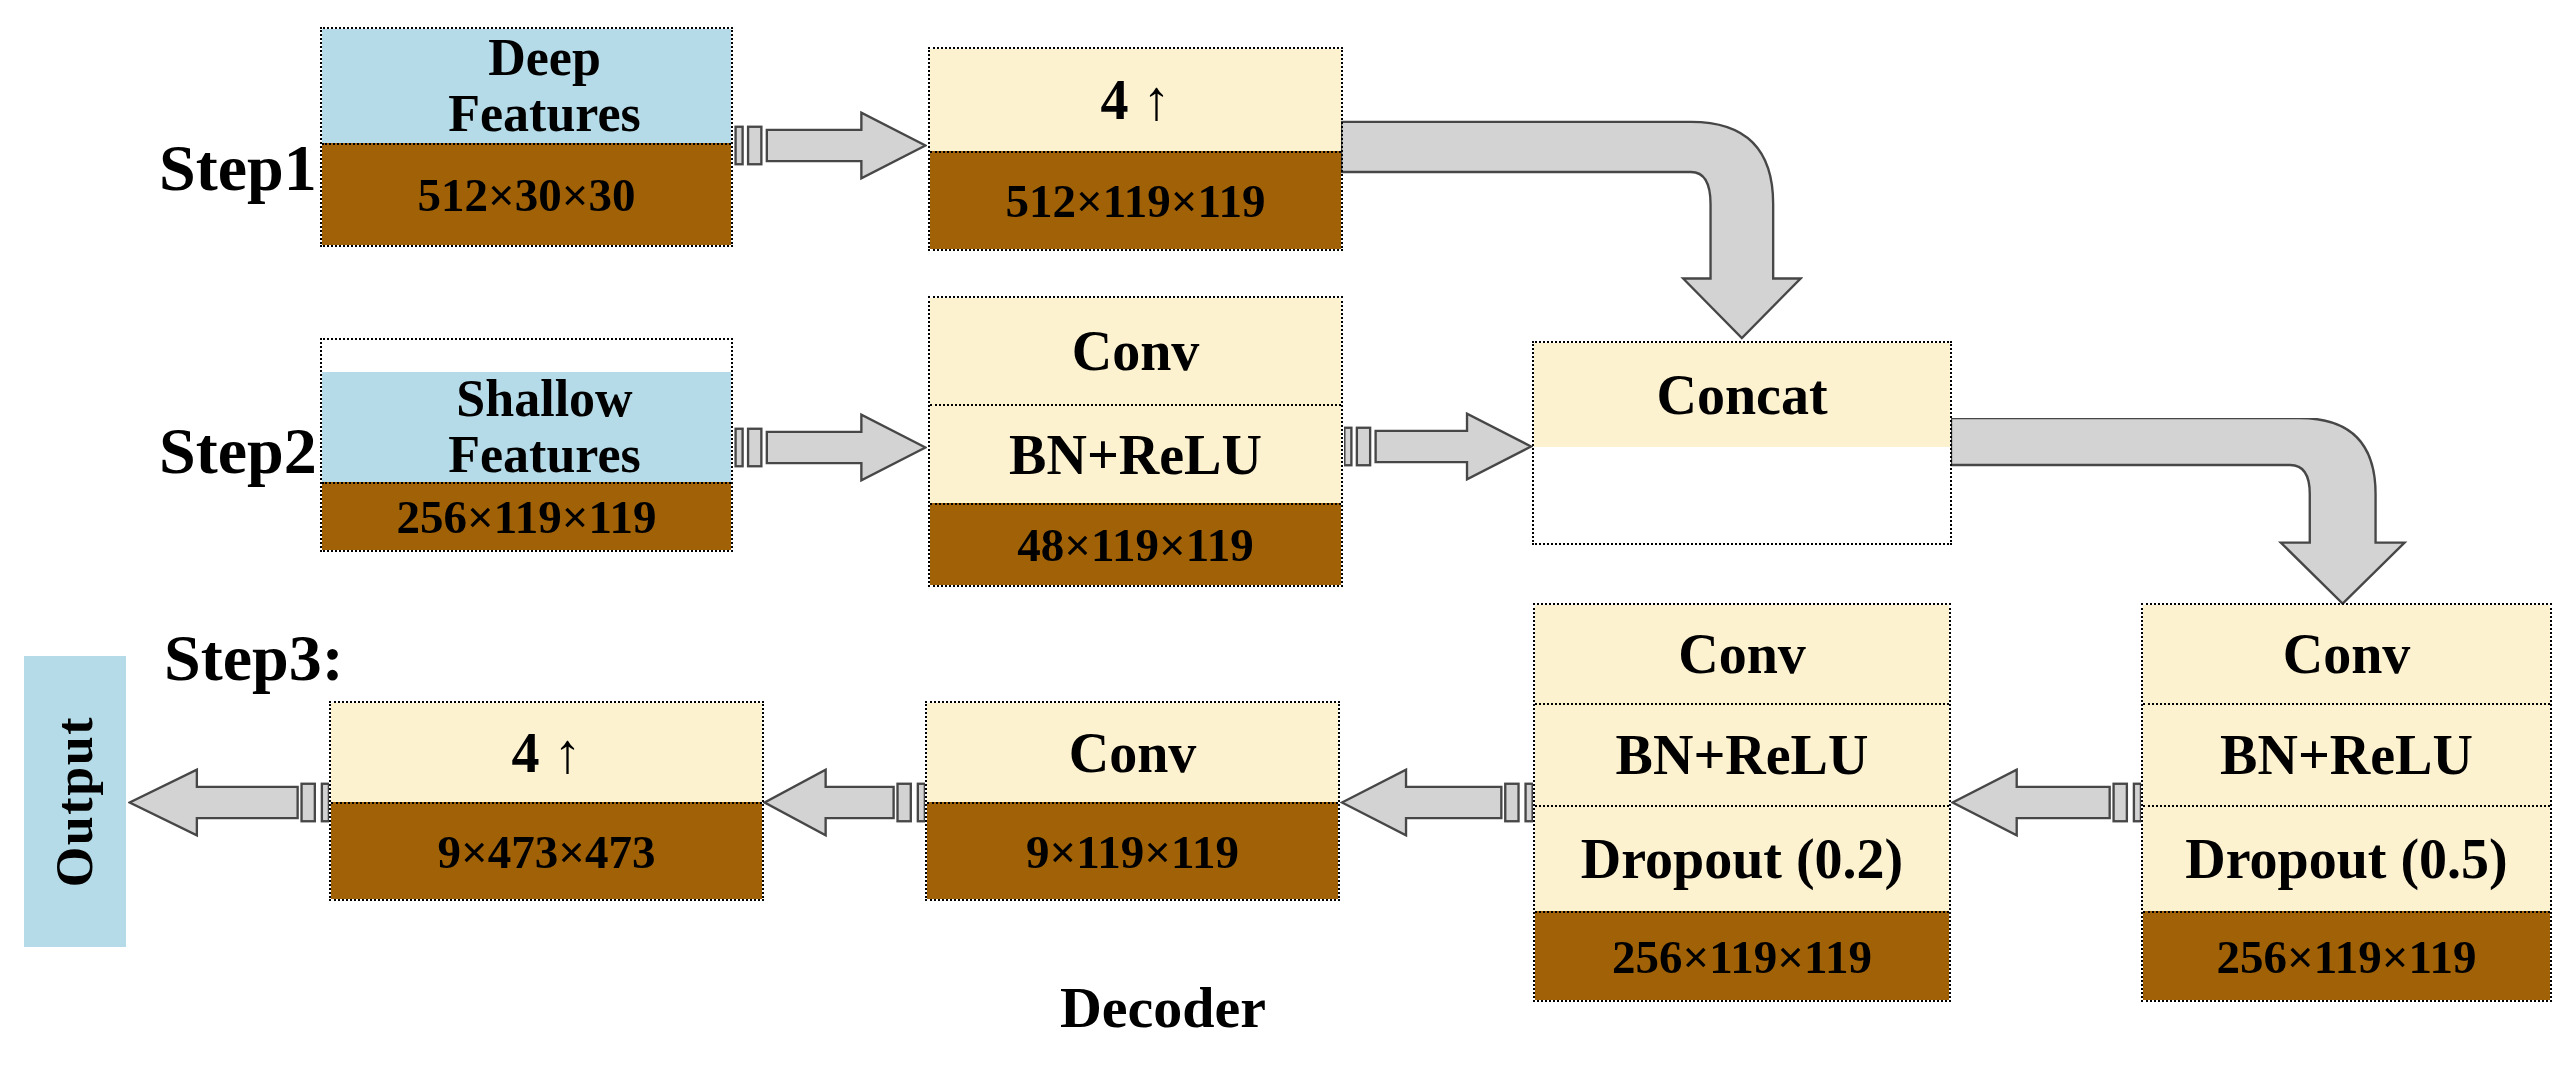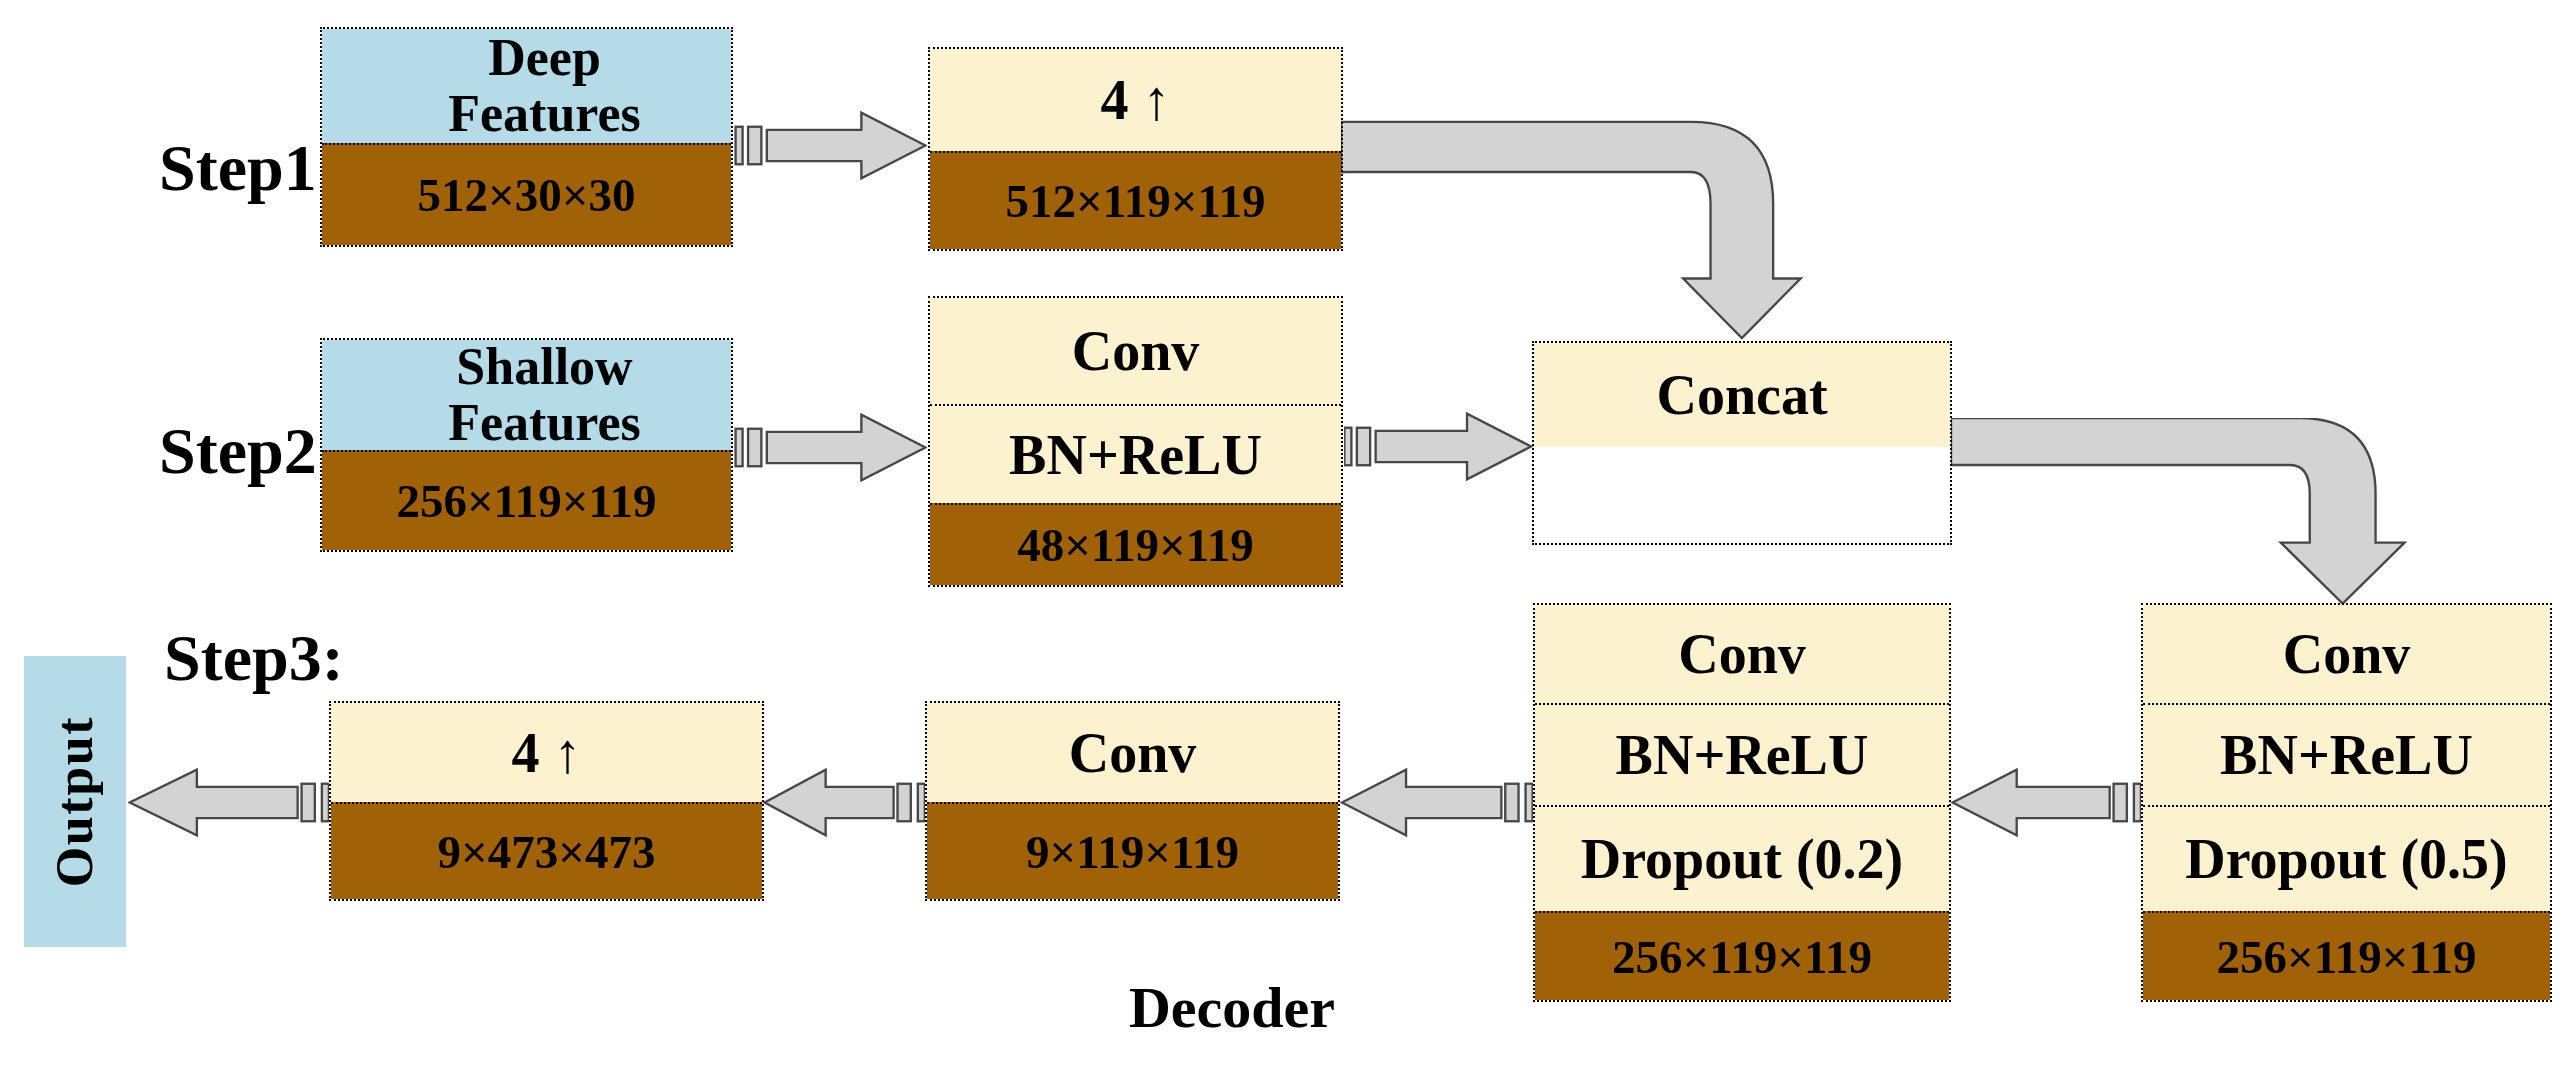--- a/index.html
+++ b/index.html
@@ -116,21 +116,21 @@
     </div>
     <div class="sec green dims" style="flex:1;">512×30×30</div>
   </div>
 
   <div class="abs box" style="left:928px;top:47px;width:415px;height:204px;">
     <div class="sec yellow ops" style="height:102px;">4 ↑</div>
     <div class="sec green dims" style="flex:1;">512×119×119</div>
   </div>
 
   <div class="abs box" style="left:320px;top:338px;width:413px;height:214px;">
-    <div class="sec blue twoline" style="height:110px;">
+    <div class="sec blue twoline" style="height:110px;margin-top:32px;">
       <span>Shallow</span>
       <span>Features</span>
     </div>
     <div class="sec green dims" style="flex:1;">256×119×119</div>
   </div>
 
   <div class="abs box" style="left:928px;top:296px;width:415px;height:291px;">
     <div class="sec yellow ops" style="height:106px;">Conv</div>
     <div class="sec yellow ops" style="height:99px;">BN+ReLU</div>
     <div class="sec green dims" style="flex:1;">48×119×119</div>
@@ -161,16 +161,16 @@
 
   <div class="abs box" style="left:329px;top:701px;width:435px;height:200px;">
     <div class="sec yellow ops" style="height:99px;">4 ↑</div>
     <div class="sec green dims" style="flex:1;">9×473×473</div>
   </div>
 
   <div class="abs output-box" style="left:23.5px;top:656px;width:102px;height:291px;">
     <span class="vtext">Output</span>
   </div>
 
-  <div class="abs caption" style="left:1052px;top:974px;width:360px;text-align:center;font-family:Liberation Serif, serif;">Decoder</div>
+  <div class="abs caption" style="left:983px;top:974px;width:360px;text-align:center;font-family:Liberation Serif, serif;">Decoder</div>
 
 </div>
 
 
 </body></html>

